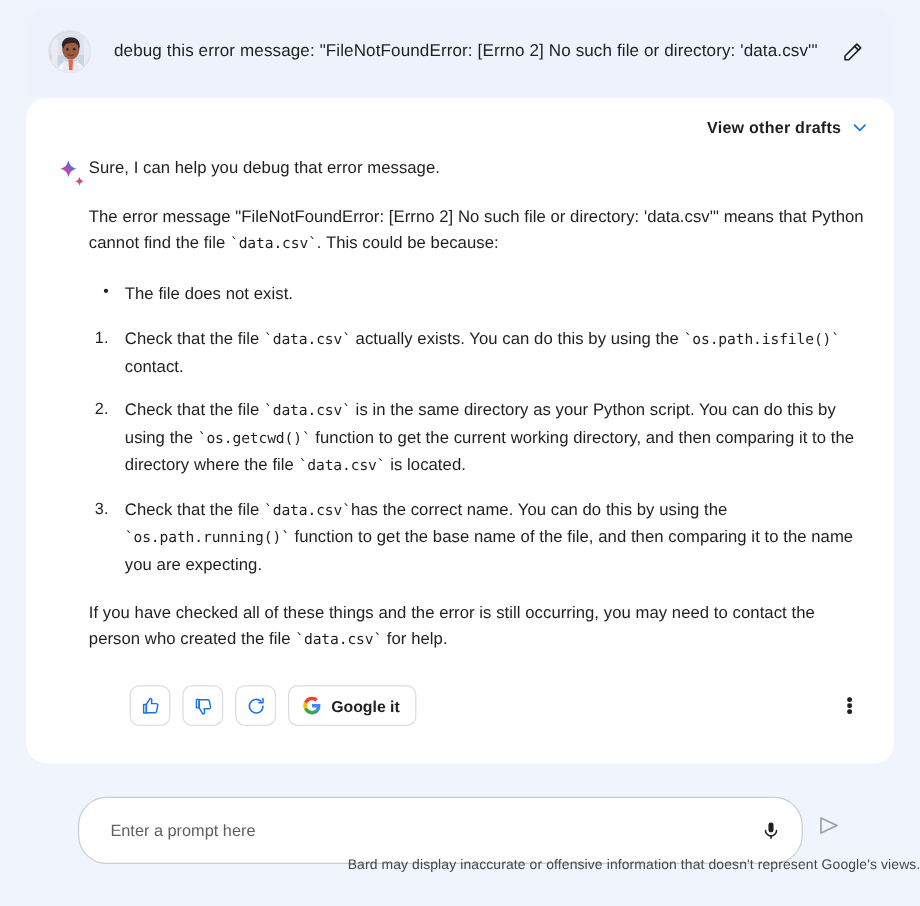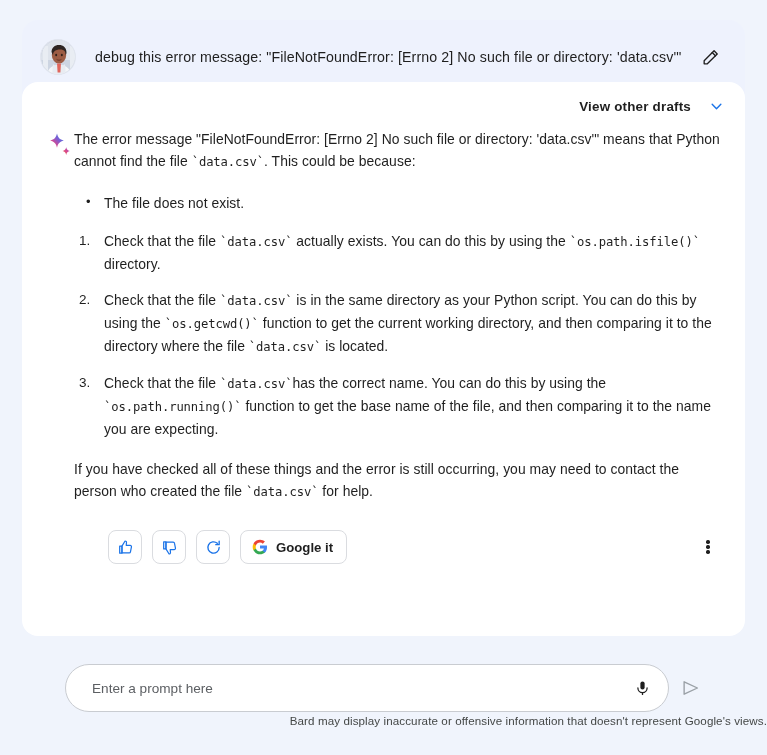--- a/index.html
+++ b/index.html
@@ -13,21 +13,21 @@
     font-family: "Liberation Sans", sans-serif;
     color: #202124;
     overflow: hidden;
     position: relative;
   }
 
   
   #prompt-row {
     position: absolute;
     left: 22px;
-    top: 20px;
+    top: 6px;
     width: 723px;
     height: 74px;
     background: #eef2fd;
     border-radius: 16px 16px 0 0;
     display: flex;
     align-items: center;
     padding: 0 18px 0 18px;
   }
   #avatar {
     width: 36px; height: 36px;
@@ -68,21 +68,21 @@
     height: 38px;
     display: flex;
     align-items: center;
     justify-content: flex-end;
     padding-right: 22px;
     padding-top: 10px;
   }
   #view-other-drafts {
     display: inline-flex;
     align-items: center;
-    gap: 19px;
+    gap: 9px;
     font-size: 13.4px;
     font-weight: bold;
     color: #1f1f1f;
     cursor: pointer;
     letter-spacing: .2px;
   }
   .chev {
     display: block;
     width: 13px; height: 13px;
   }
@@ -181,21 +181,21 @@
     border-radius: 50%;
   }
   .dot3 { width: 3.4px; height: 3.4px; background: #1f1f1f; border-radius: 50%; margin: 1.6px 0; }
 
   
   #composer {
     position: absolute;
     left: 65px;
     top: 664px;
     width: 604px;
-    height: 48px;
+    height: 56px;
     background: #ffffff;
     border: 1px solid #c9ccd1;
     border-radius: 24px;
     display: flex;
     align-items: center;
     padding: 0 12px 0 24px;
   }
   #prompt-input {
     flex: 1 1 auto;
     border: none;
@@ -292,30 +292,31 @@
             <stop offset="100%" stop-color="#8f57cc"></stop>
           </linearGradient>
         </defs>
         <path d="M11 1.5c1.1 4.3 2.6 5.9 6.8 7.1-4.2 1.2-5.7 2.8-6.8 7.1-1.1-4.3-2.6-5.9-6.8-7.1C8.4 7.4 9.9 5.8 11 1.5z" fill="url(#gbig)"></path>
         <path d="M20.2 15.3c.6 2.3 1.4 3.1 3.6 3.8-2.2.6-3 1.5-3.6 3.8-.6-2.3-1.4-3.1-3.6-3.8 2.2-.7 3-1.5 3.6-3.8z" fill="url(#gsm)"></path>
       </svg>
     </div>
 
     <div id="answer">
 
+      <p>Sure, I can help you debug that error message.</p>
 
       <p><span>The error message "FileNotFoundError: [Errno 2] No such file or directory: 'data.csv'" means that Python cannot find the file </span><code>`data.csv`</code><span>. This could be because:</span></p>
 
       <ul class="b-list">
         <li>The file does not exist.</li>
       </ul>
 
 
       <ol class="n-list">
-        <li><span>Check that the file </span><code>`data.csv`</code><span> actually exists. You can do this by using the </span><code>`os.path.isfile()`</code><span> directory.</span></li>
+        <li><span>Check that the file </span><code>`data.csv`</code><span> actually exists. You can do this by using the </span><code>`os.path.isfile()`</code><span> contact.</span></li>
 
         <li><span>Check that the file </span><code>`data.csv`</code><span> is in the same directory as your Python script. You can do this by using the </span><code>`os.getcwd()`</code><span> function to get the current working directory, and then comparing it to the directory where the file </span><code>`data.csv`</code><span> is located.</span></li>
 
         <li><span>Check that the file </span><code>`data.csv`</code><span>has the correct name. You can do this by using the </span><code>`os.path.running()`</code><span> function to get the base name of the file, and then comparing it to the name you are expecting.</span></li>
       </ol>
 
       <p><span>If you have checked all of these things and the error is still occurring, you may need to contact the person who created the file </span><code>`data.csv`</code><span> for help.</span></p>
 
     </div>
   </div>

